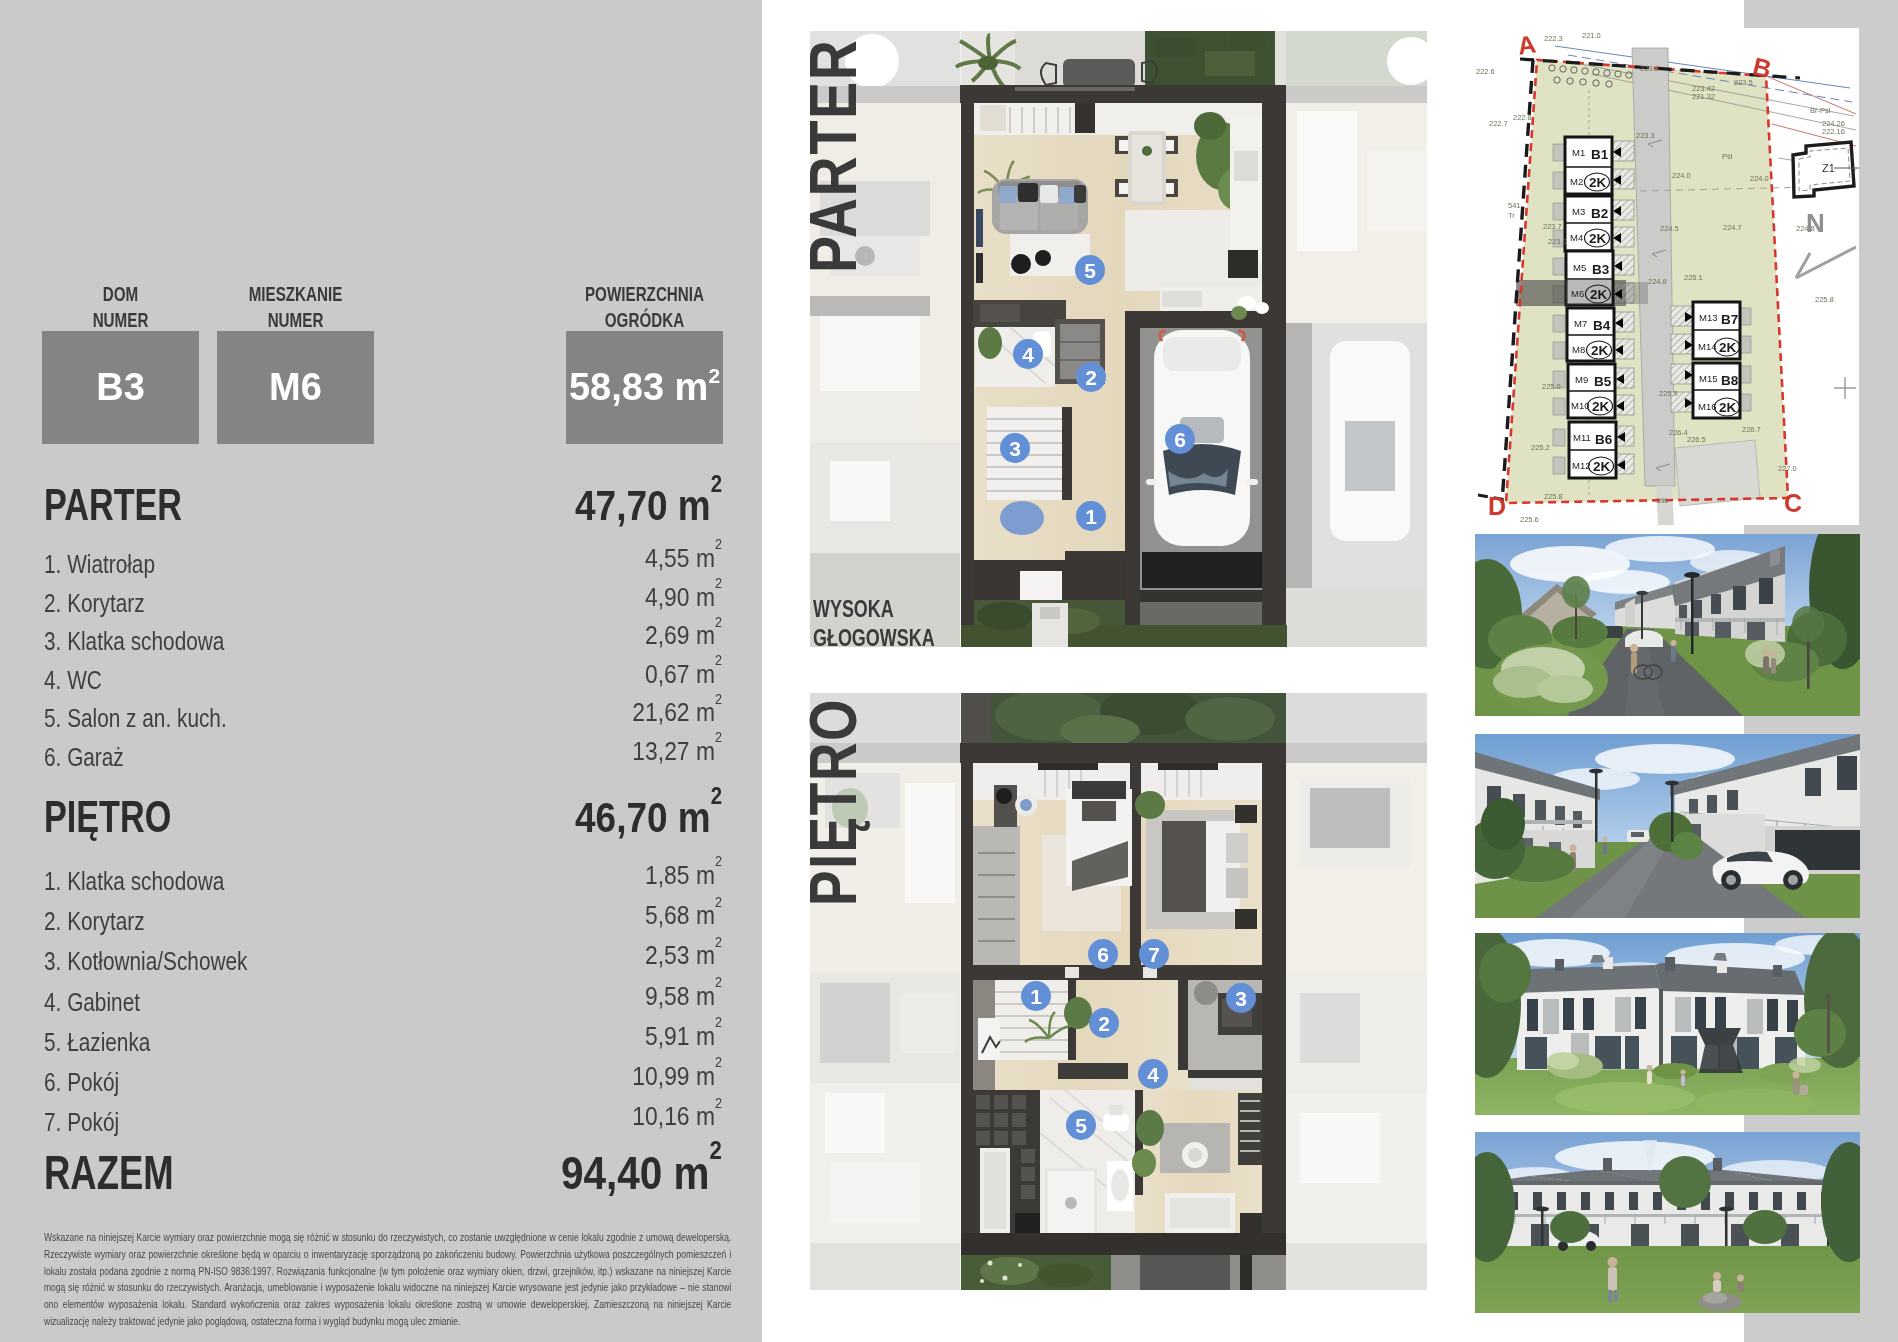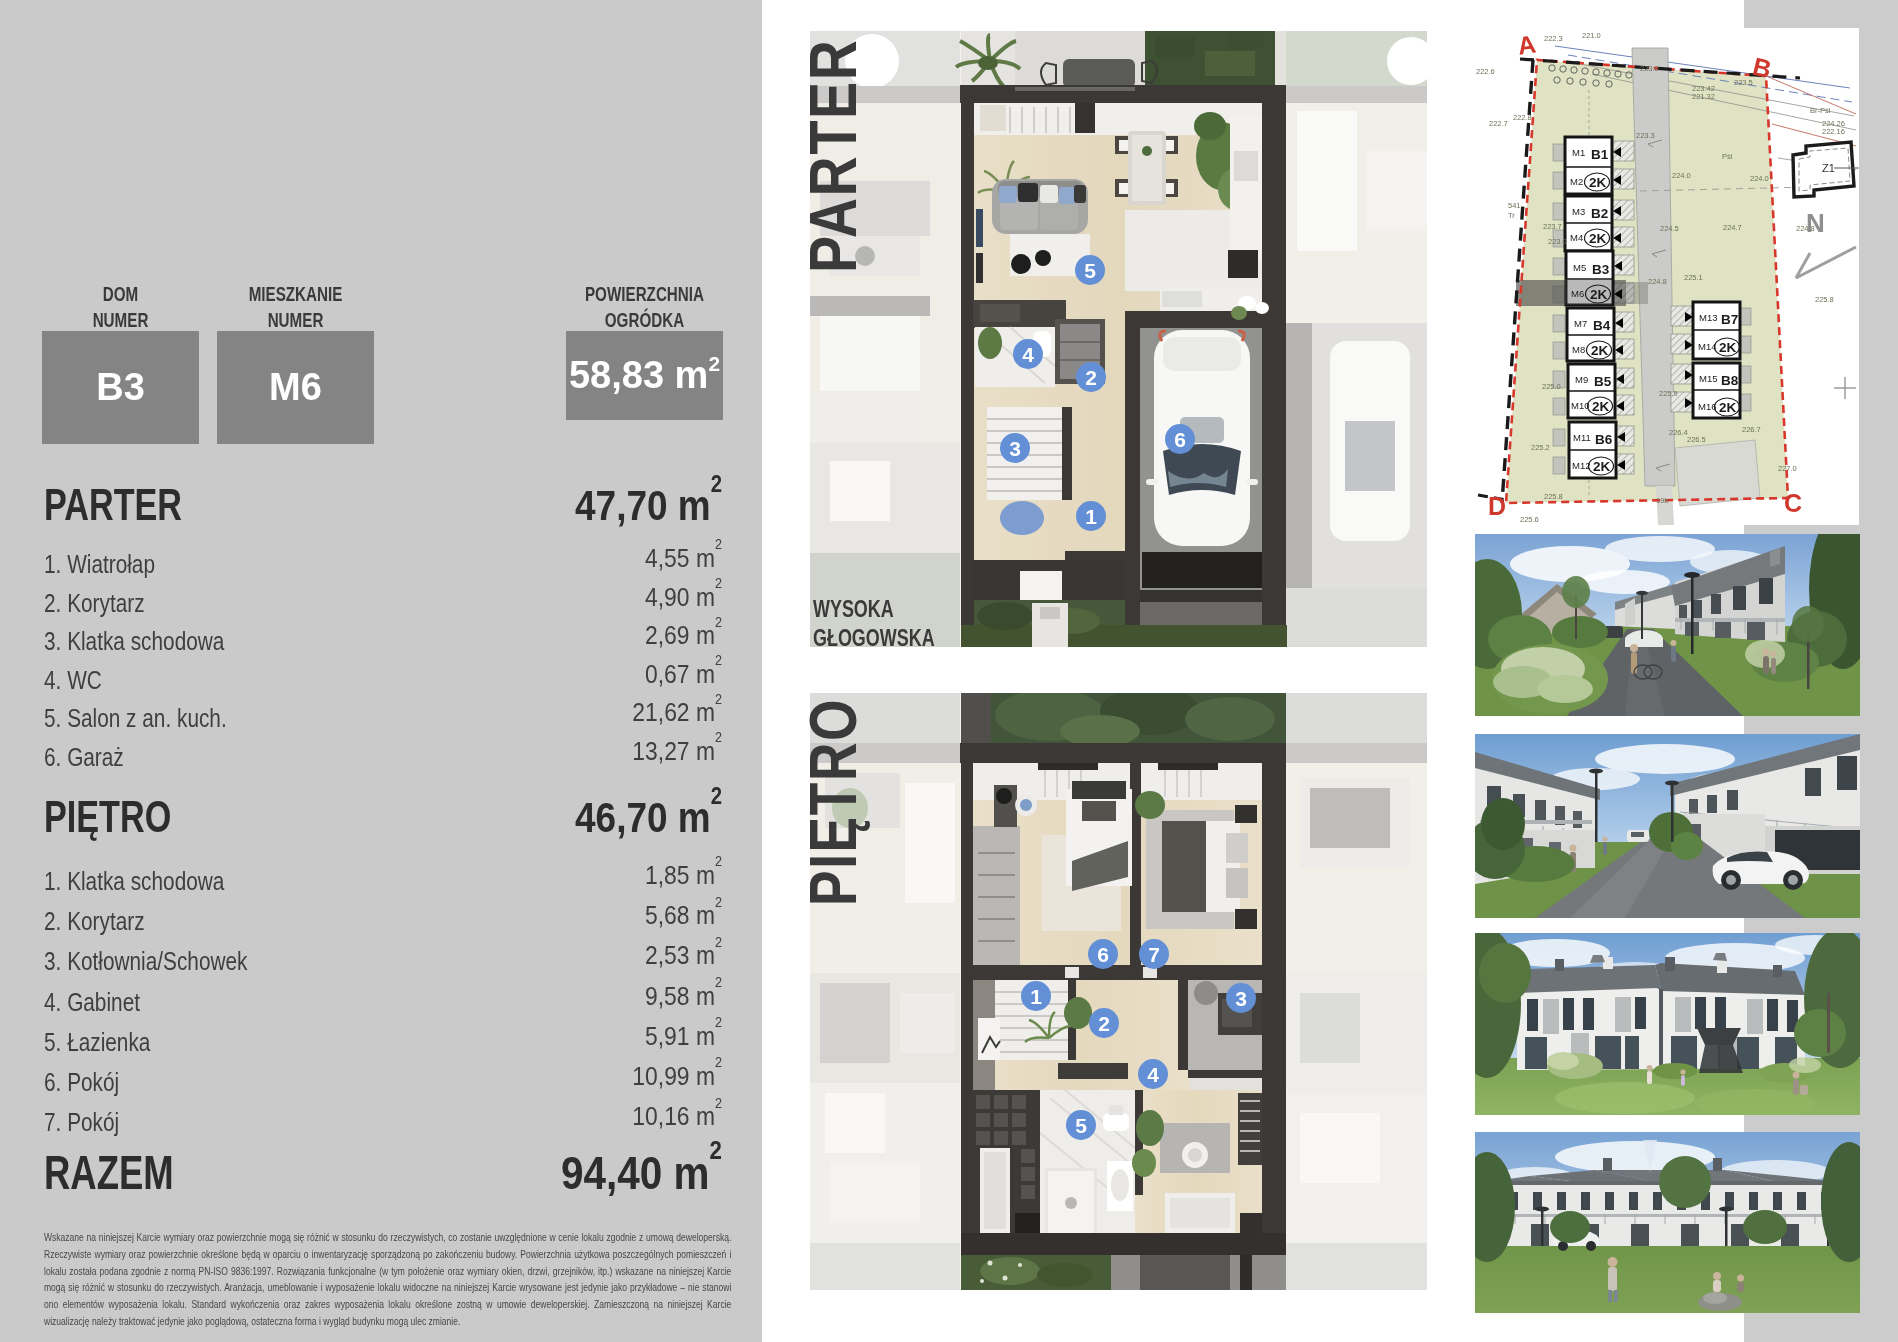--- a/index.html
+++ b/index.html
@@ -23,21 +23,21 @@
 <div id="page">
 
   <div class="abs" style="left:0; top:0; width:762px; height:1342px; background:#cacaca;"></div>
 
   <div class="abs lbl" style="left:42px;  top:281px; width:157px;">DOM<br>NUMER</div>
   <div class="abs lbl" style="left:217px; top:281px; width:157px;">MIESZKANIE<br>NUMER</div>
   <div class="abs lbl" style="left:566px; top:281px; width:157px;">POWIERZCHNIA<br>OGRÓDKA</div>
 
   <div class="abs gbox" style="left:42px;  top:331px; width:157px; height:113px;">B3</div>
   <div class="abs gbox" style="left:217px; top:331px; width:157px; height:113px;">M6</div>
-  <div class="abs gbox" style="left:566px; top:331px; width:157px; height:89px;">58,83&nbsp;m<sup class="s">2</sup></div>
+  <div class="abs gbox" style="left:566px; top:331px; width:157px; height:113px;">58,83&nbsp;m<sup class="s">2</sup></div>
 
   <div class="abs h1" style="left:44px; top:479px;">PARTER</div>
   <div class="abs val" style="left:422px; top:482px; width:300px;">47,70 m<sup class="s">2</sup></div>
 
   <div class="abs names" style="left:44px; top:549px; width:500px;">
     <div class="row" style="height:38.6px;">1. Wiatrołap</div>
     <div class="row" style="height:38.6px;">2. Korytarz</div>
     <div class="row" style="height:38.6px;">3. Klatka schodowa</div>
     <div class="row" style="height:38.6px;">4. WC</div>
     <div class="row" style="height:38.6px;">5. Salon z an. kuch.</div>

